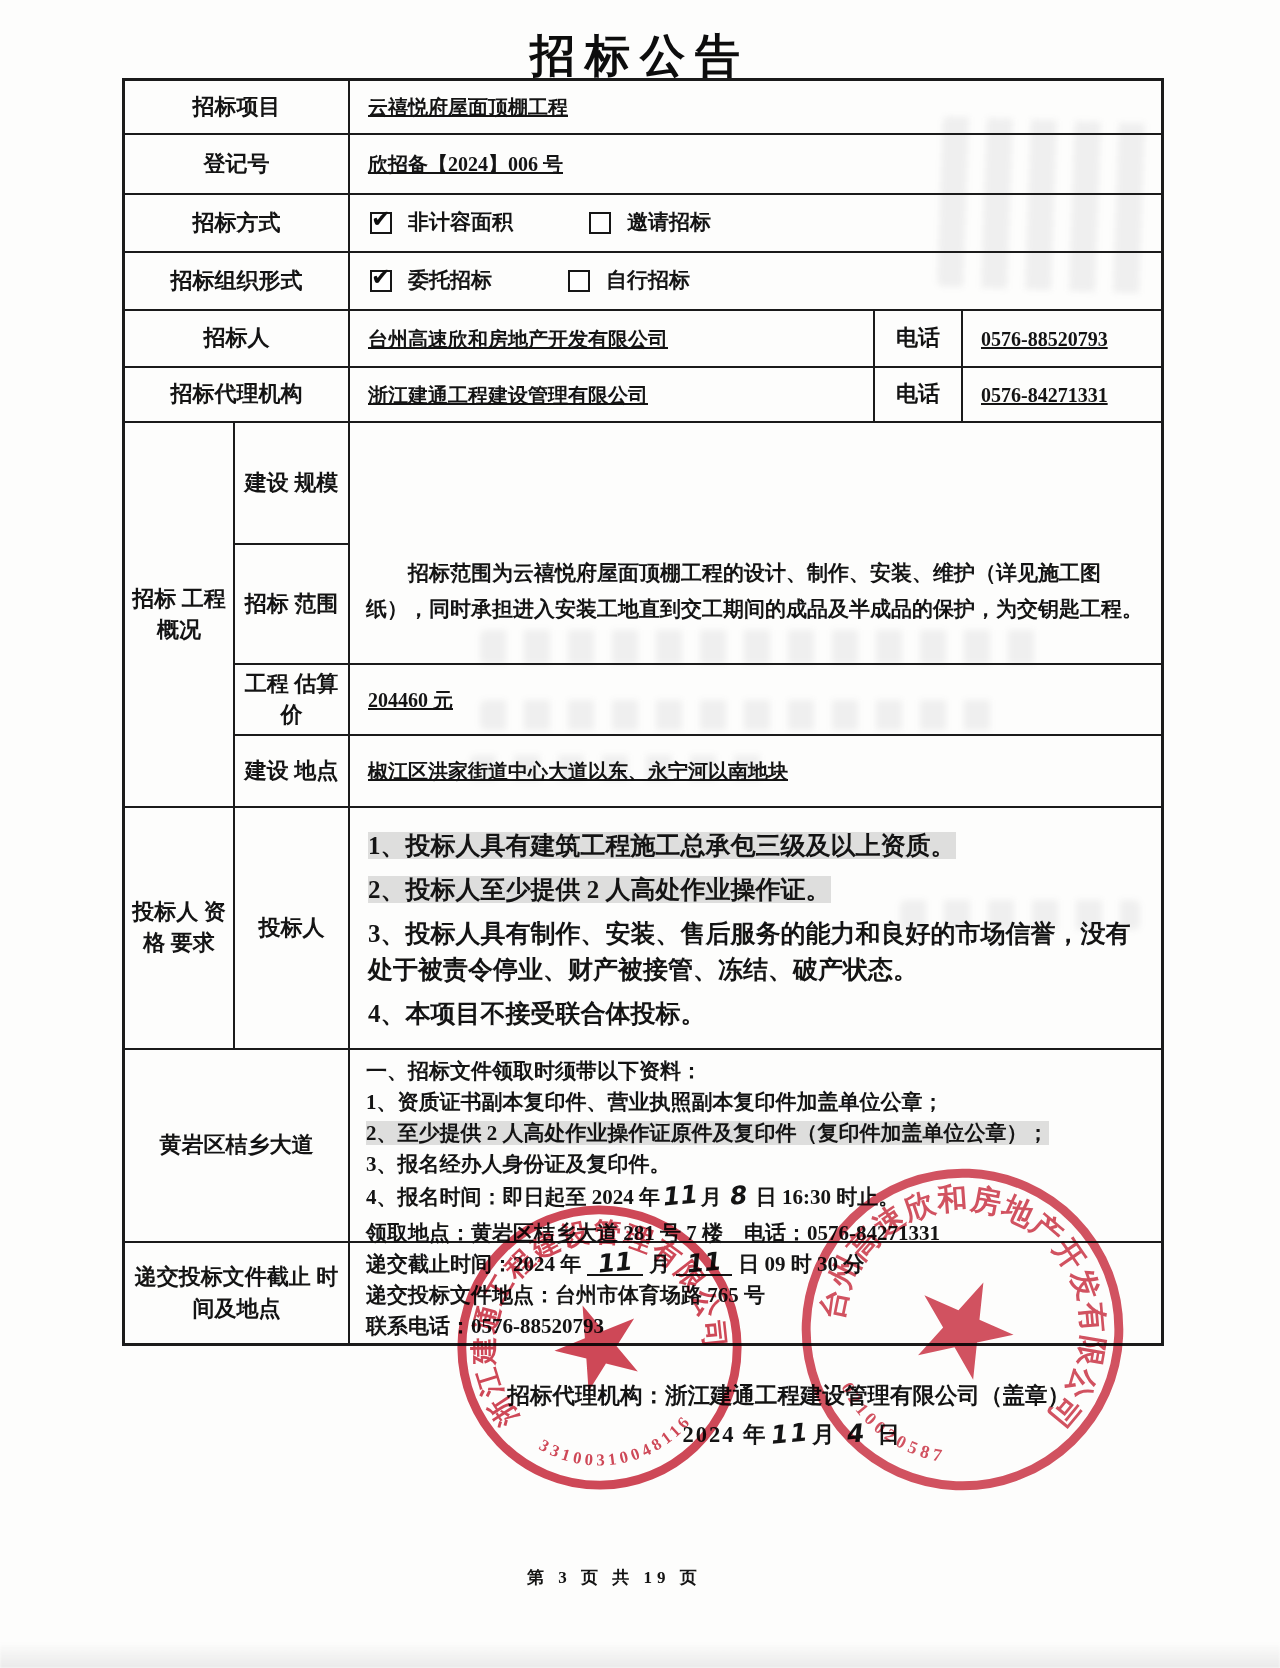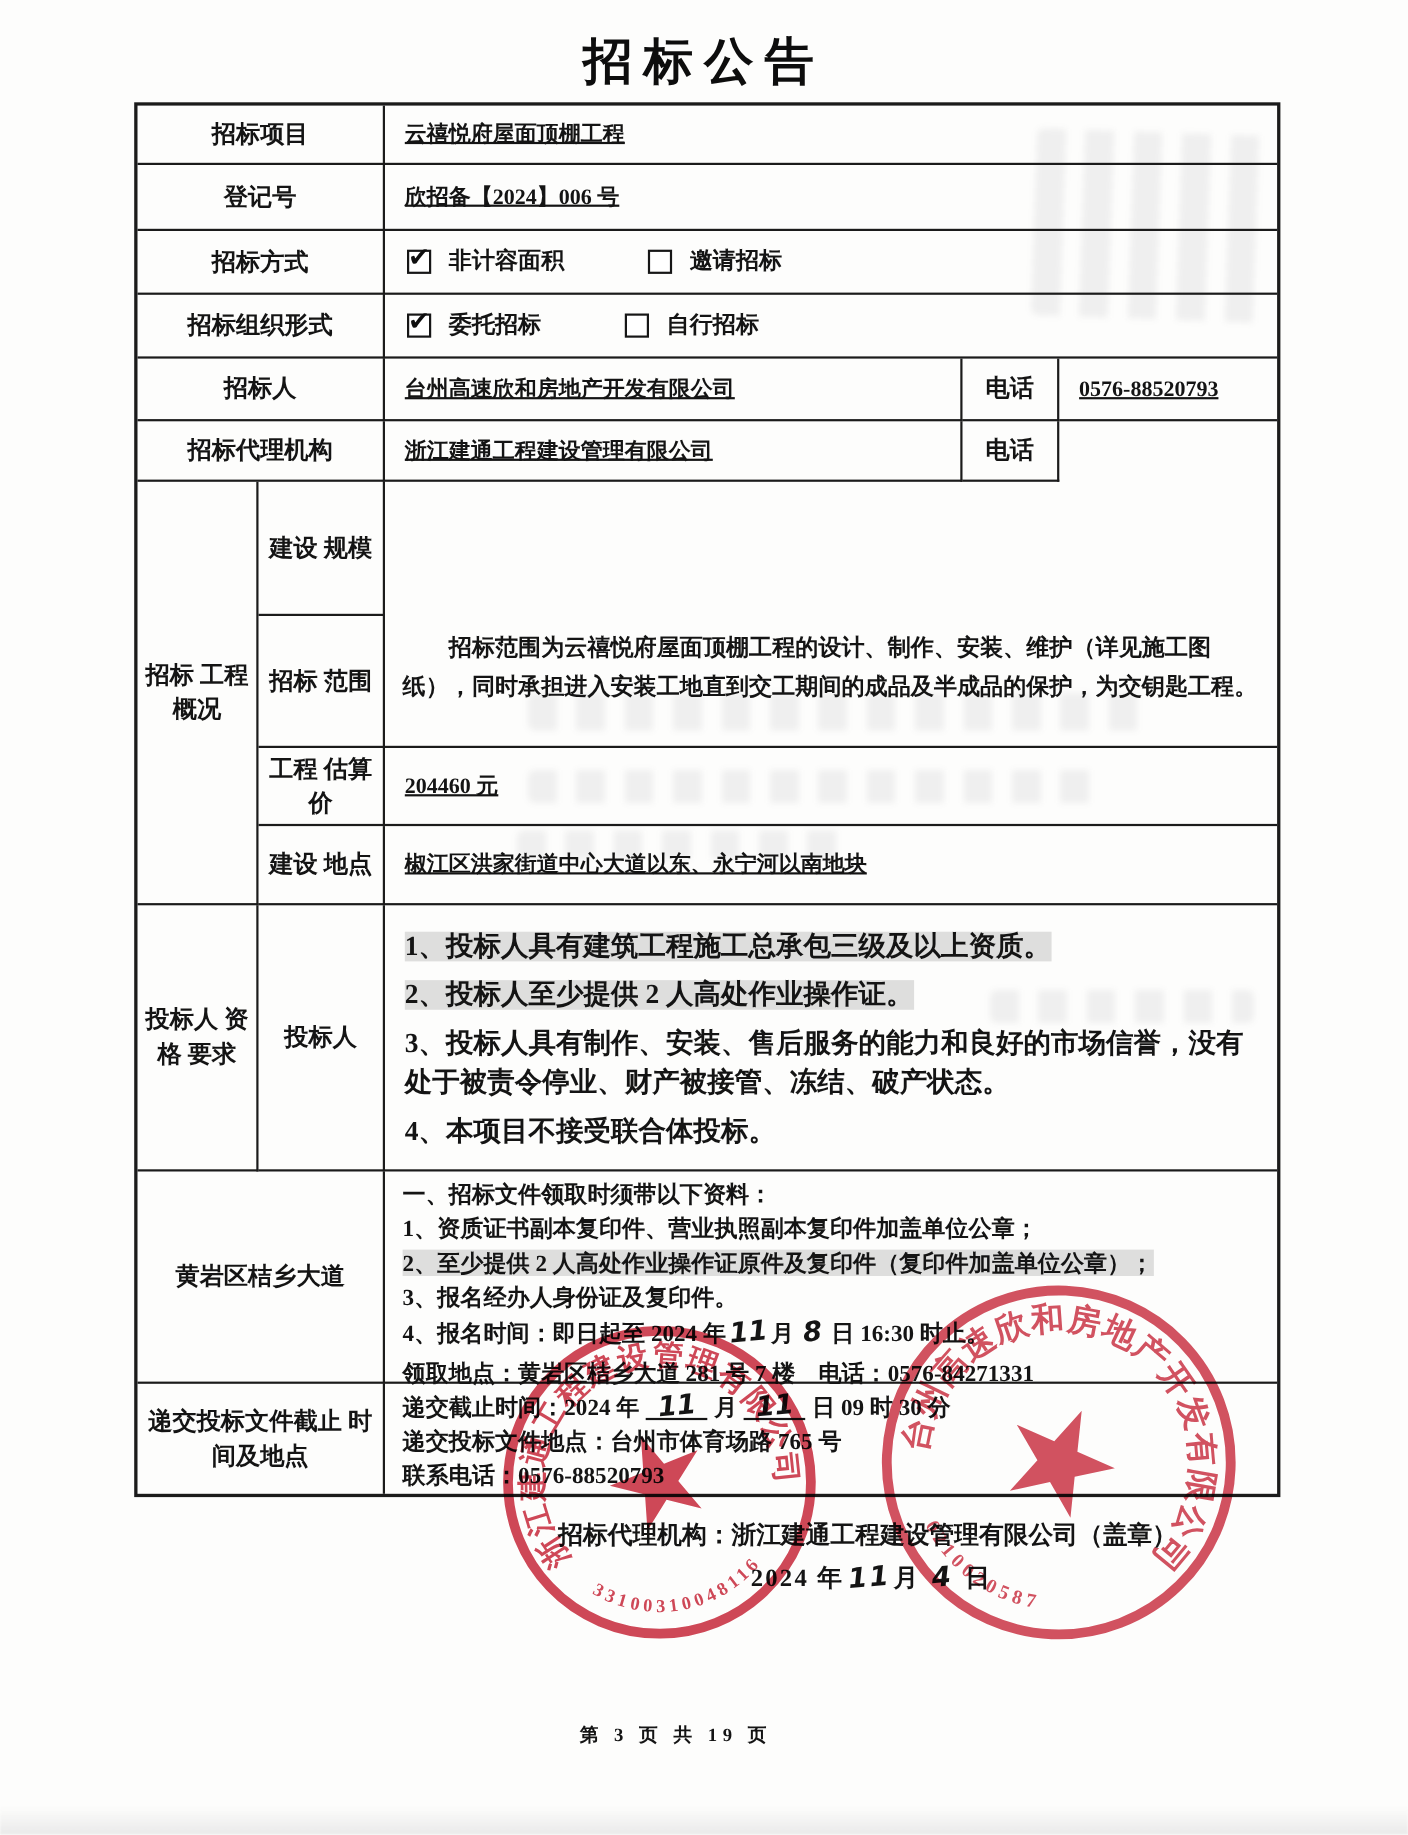--- a/index.html
+++ b/index.html
@@ -10,21 +10,21 @@
     color:#141414;
     -webkit-font-smoothing:antialiased;
   }
   .title {
     position:absolute; top:26px; left:0; width:100%;
     text-align:center; font-size:45px; font-weight:bold;
     letter-spacing:10px; color:#0d0d0d;
   }
   
   .doc-table {
-    position:absolute; left:122px; top:93px; width:1036px; height:1262px;
+    position:absolute; left:122px; top:78px; width:1036px; height:1262px;
     display:grid;
     grid-template-columns:110px 115px 525px 88px 198px;
     grid-template-rows:54px 60px 58px 58px 57px 55px 122px 120px 71px 72px 242px 193px 100px;
     border:3.5px solid #1b1b1b;
     background:transparent;
   }
   .cell {
     border-right:2.5px solid #1b1b1b;
     border-bottom:2.5px solid #1b1b1b;
     box-sizing:border-box; position:relative;
@@ -132,20 +132,21 @@
   </div>
 
   <div class="cell lbl" style="grid-column:1/3;grid-row:5">招标人</div>
   <div class="cell val" style="grid-column:3/4;grid-row:5">台州高速欣和房地产开发有限公司</div>
   <div class="cell lbl" style="grid-column:4/5;grid-row:5">电话</div>
   <div class="cell val last" style="grid-column:5/6;grid-row:5">0576-88520793</div>
 
   <div class="cell lbl" style="grid-column:1/3;grid-row:6">招标代理机构</div>
   <div class="cell val" style="grid-column:3/4;grid-row:6">浙江建通工程建设管理有限公司</div>
   <div class="cell lbl" style="grid-column:4/5;grid-row:6">电话</div>
+  <div class="cell val last" style="grid-column:5/6;grid-row:6">0576-84271331</div>
 
   <div class="cell lbl" style="grid-column:1/2;grid-row:7/11;font-size:22px">招标 工程 概况</div>
 
   <div class="cell lbl" style="grid-column:2/3;grid-row:7">建设 规模</div>
 
   <div class="cell lbl" style="grid-column:2/3;grid-row:8">招标 范围</div>
   <div class="cell par indent last" style="grid-column:3/6;grid-row:8;font-size:21px;line-height:36px;padding-top:10px">招标范围为云禧悦府屋面顶棚工程的设计、制作、安装、维护（详见施工图纸），同时承担进入安装工地直到交工期间的成品及半成品的保护，为交钥匙工程。</div>
 
   <div class="cell lbl" style="grid-column:2/3;grid-row:9">工程 估算价</div>
   <div class="cell val last" style="grid-column:3/6;grid-row:9">204460 元</div>

